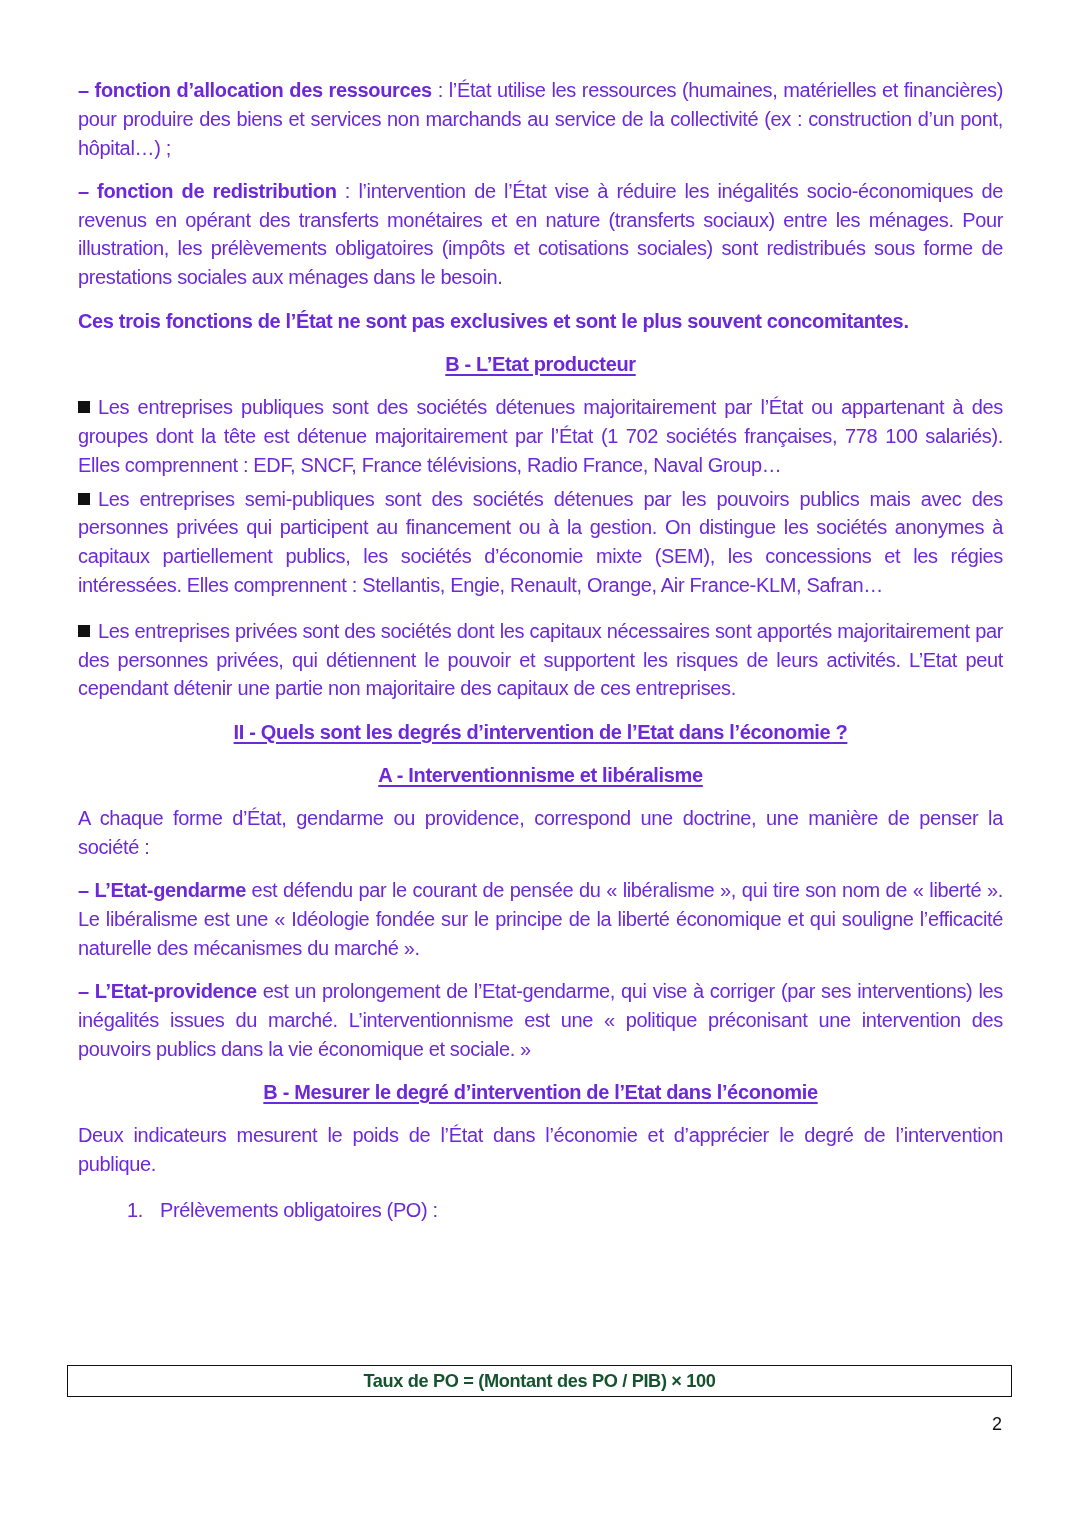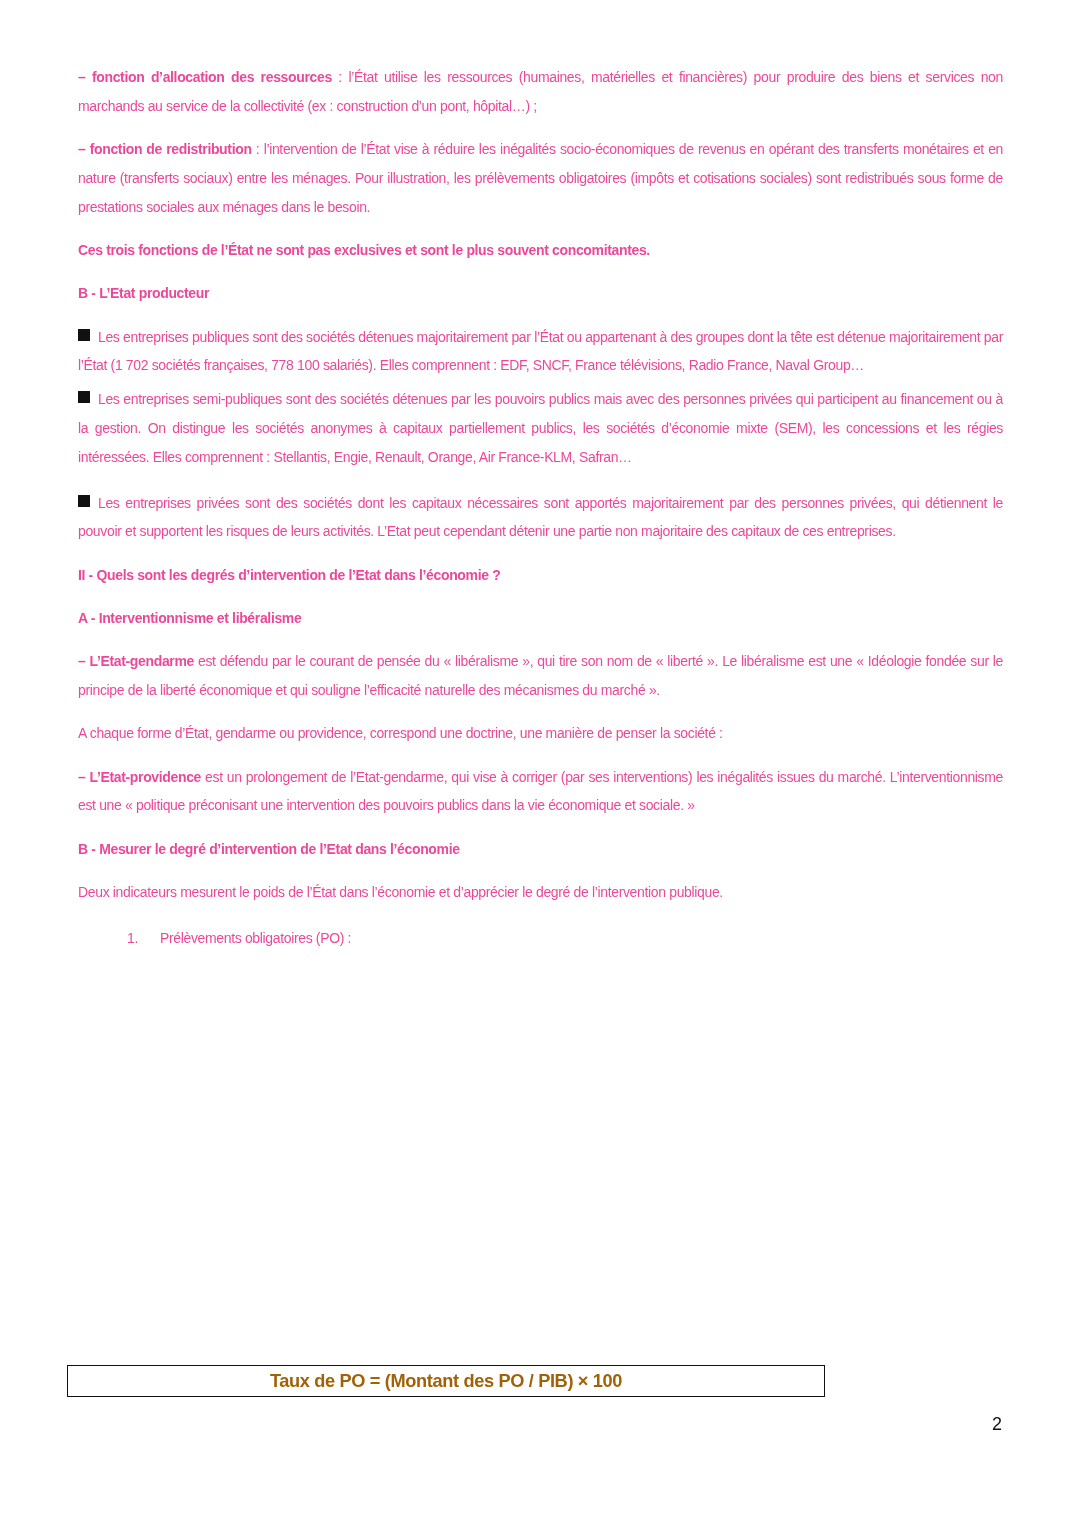--- a/index.html
+++ b/index.html
@@ -1,34 +1,34 @@
 <!DOCTYPE html>
 <html><head>
 <meta charset="utf-8">
 <style>
   html, body { margin: 0; padding: 0; background: #ffffff; }
   body { width: 1080px; height: 1527px; position: relative; overflow: hidden; }
   .page {
-    position: absolute; left: 78px; top: 63px; width: 925px;
+    position: absolute; left: 78px; top: 76px; width: 925px;
     font-family: "Liberation Sans", sans-serif;
-    font-size: 14px; line-height: 28.8px; color: #ec4899;
+    font-size: 20px; line-height: 28.8px; color: #6d28d9;
     letter-spacing: -0.35px;
   }
   .p { margin: 0 0 14.5px 0; text-align: justify; }
   .p.left { text-align: left; font-weight: bold; }
-  .h { margin: 0 0 14.5px 0; font-weight: bold; text-underline-offset: 3px; }
+  .h { margin: 0 0 14.5px 0; font-weight: bold; text-decoration: underline; text-underline-offset: 3px; text-align: center; }
   b { font-weight: bold; }
   .bullet { display: inline-block; width: 12px; height: 12px; background: #111; margin-right: 8px; vertical-align: 1px; }
   .numbered { margin: 17px; padding-left: 32px; }
   .numbered .num { display: inline-block; width: 33px; }
   .formula-box {
-    position: absolute; left: 67px; top: 1365px; width: 758px; height: 32px;
+    position: absolute; left: 67px; top: 1365px; width: 945px; height: 32px;
     border: 1.5px solid #111; box-sizing: border-box;
     font-family: "Liberation Sans", sans-serif; font-weight: bold;
-    font-size: 18.2px; line-height: 30px; text-align: center; color: #a16207;
+    font-size: 18.2px; line-height: 30px; text-align: center; color: #14532d;
     letter-spacing: -0.35px;
   }
   .page-number {
     position: absolute; right: 78px; top: 1414px;
     font-family: "Liberation Sans", sans-serif; font-size: 18px; color: #111;
   }
 </style>
 </head>
 <body>
 
@@ -46,23 +46,23 @@
   <p class="p" style="margin-bottom:5px"><span class="bullet"></span><span>Les entreprises publiques sont des sociétés détenues majoritairement par l’État ou appartenant à des groupes dont la tête est détenue majoritairement par l’État (1 702 sociétés françaises, 778 100 salariés). Elles comprennent : EDF, SNCF, France télévisions, Radio France, Naval Group…</span></p>
 
   <p class="p" style="margin-bottom:17px"><span class="bullet"></span><span>Les entreprises semi-publiques sont des sociétés détenues par les pouvoirs publics mais avec des personnes privées qui participent au financement ou à la gestion. On distingue les sociétés anonymes à capitaux partiellement publics, les sociétés d’économie mixte (SEM), les concessions et les régies intéressées. Elles comprennent : Stellantis, Engie, Renault, Orange, Air France-KLM, Safran…</span></p>
 
   <p class="p" style=""><span class="bullet"></span><span>Les entreprises privées sont des sociétés dont les capitaux nécessaires sont apportés majoritairement par des personnes privées, qui détiennent le pouvoir et supportent les risques de leurs activités. L’Etat peut cependant détenir une partie non majoritaire des capitaux de ces entreprises.</span></p>
 
   <p class="h">II - Quels sont les degrés d’intervention de l’Etat dans l’économie ?</p>
 
   <p class="h">A - Interventionnisme et libéralisme</p>
 
+  <p class="p">A chaque forme d’État, gendarme ou providence, correspond une doctrine, une manière de penser la société :</p>
+
   <p class="p"><b>– L’Etat-gendarme</b><span> est défendu par le courant de pensée du « libéralisme », qui tire son nom de « liberté ». Le libéralisme est une « Idéologie fondée sur le principe de la liberté économique et qui souligne l’efficacité naturelle des mécanismes du marché ».</span></p>
-
-  <p class="p">A chaque forme d’État, gendarme ou providence, correspond une doctrine, une manière de penser la société :</p>
 
   <p class="p"><b>– L’Etat-providence</b><span> est un prolongement de l’Etat-gendarme, qui vise à corriger (par ses interventions) les inégalités issues du marché. L’interventionnisme est une « politique préconisant une intervention des pouvoirs publics dans la vie économique et sociale. »</span></p>
 
   <p class="h">B - Mesurer le degré d’intervention de l’Etat dans l’économie</p>
 
   <p class="p">Deux indicateurs mesurent le poids de l’État dans l’économie et d’apprécier le degré de l’intervention publique.</p>
 
   <p class="numbered"><span class="num">1.</span><span>Prélèvements obligatoires (PO) :</span></p>
 </div>
 

